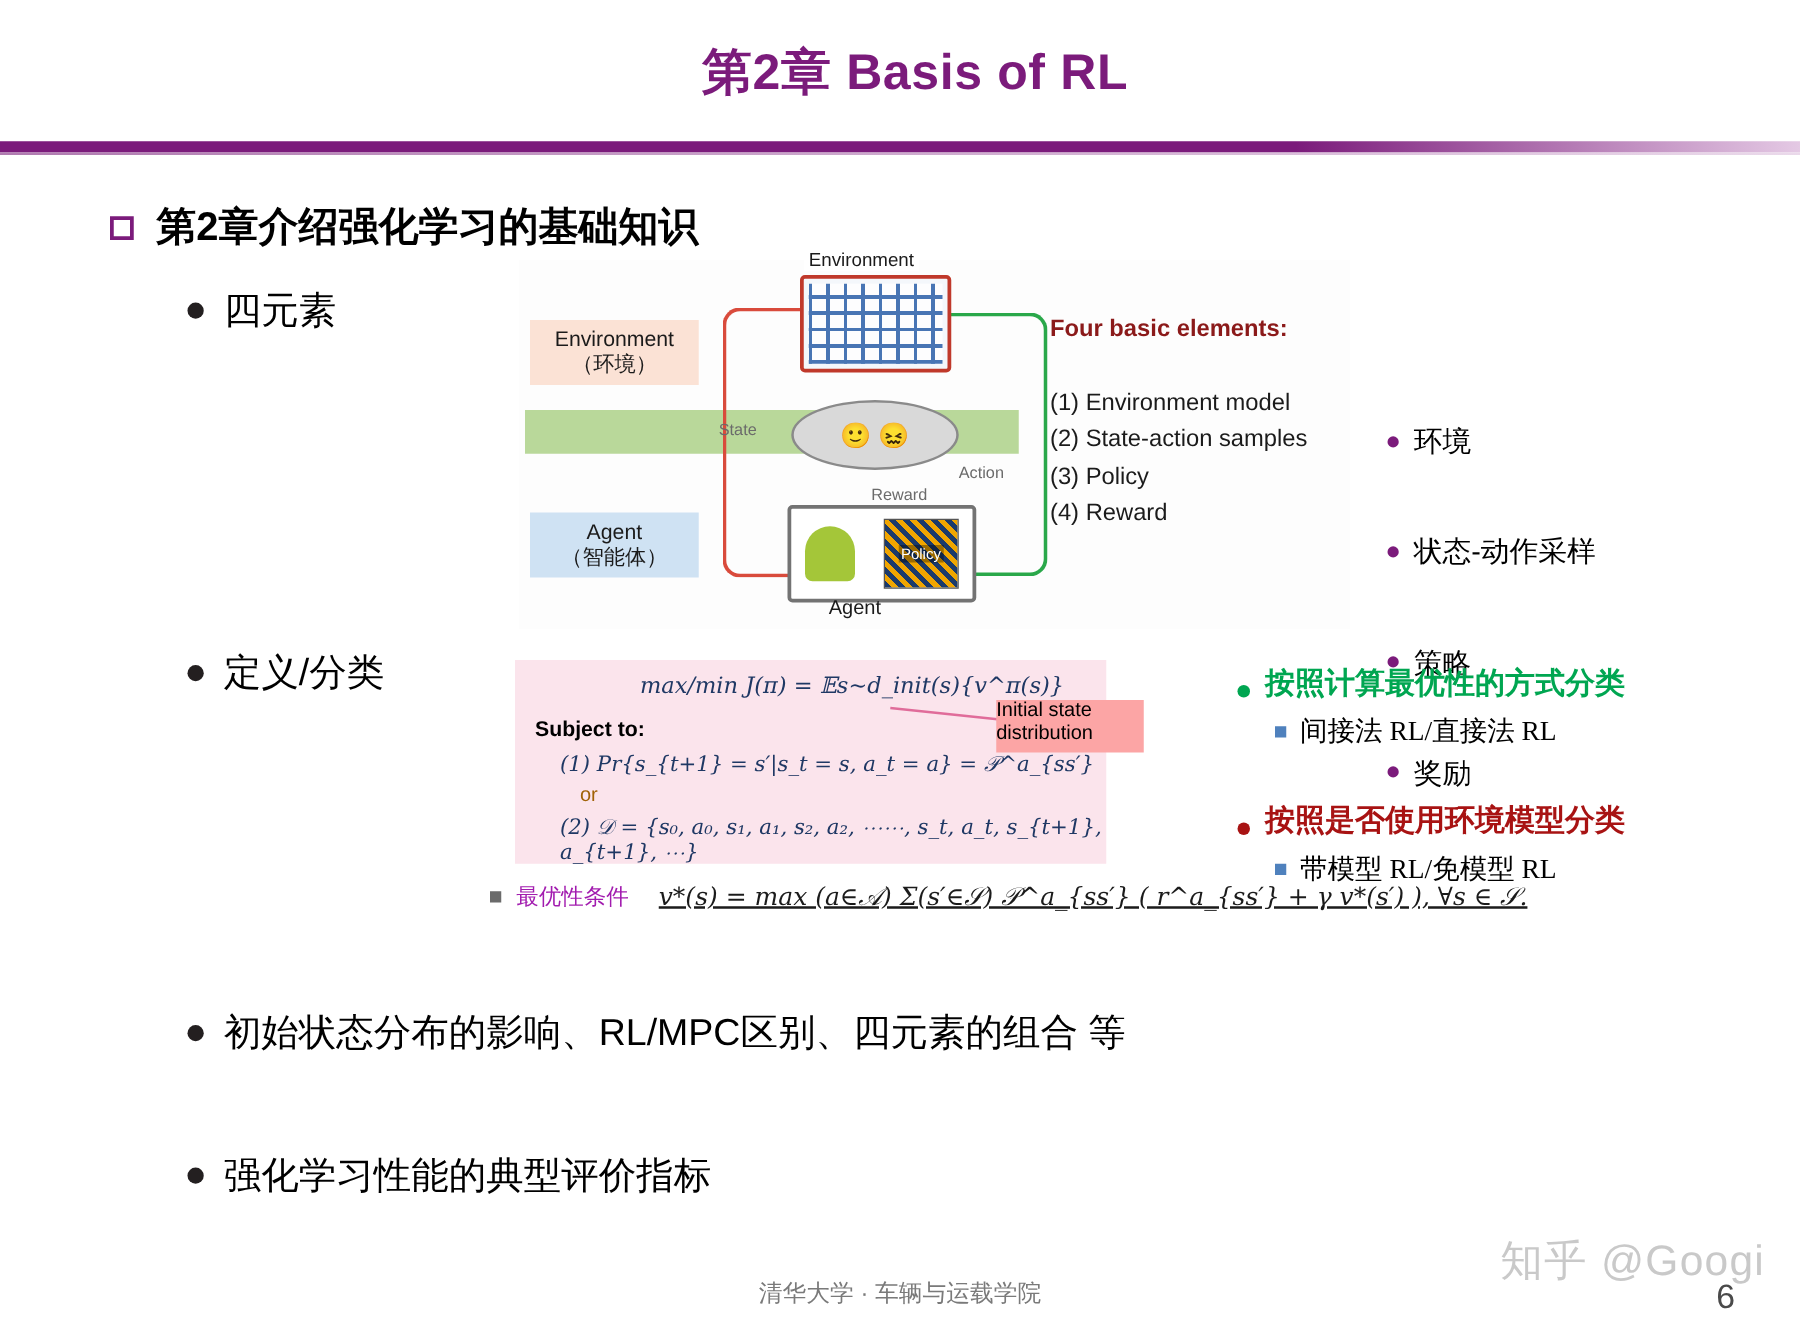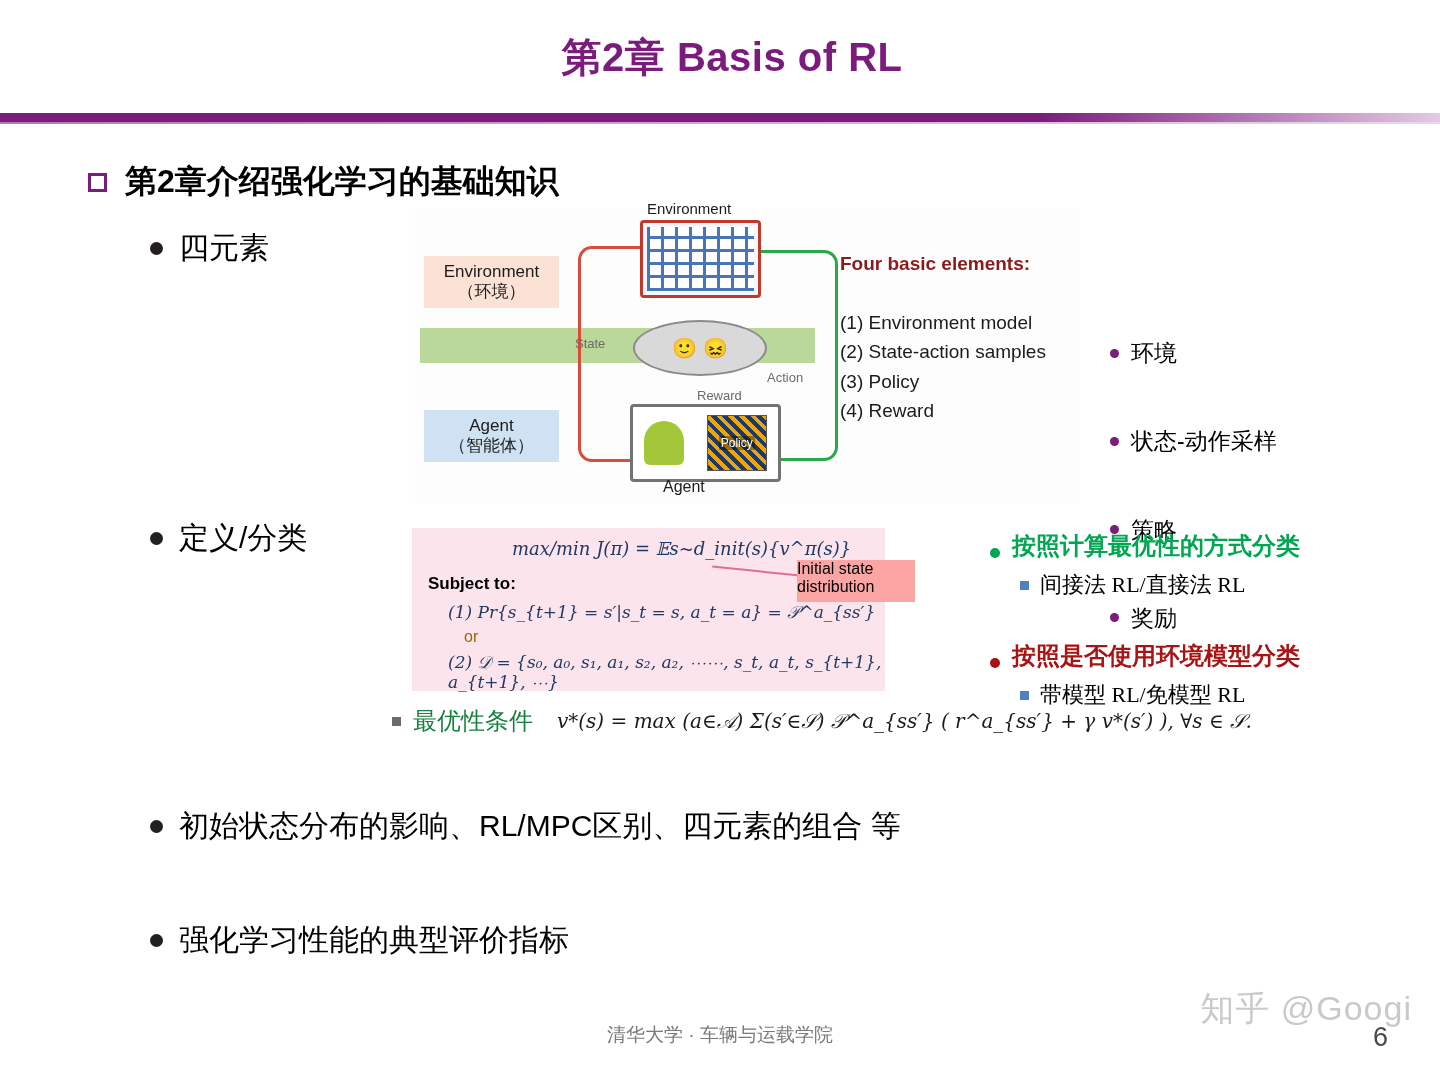--- a/index.html
+++ b/index.html
@@ -272,25 +272,26 @@
 
   
   .optline {
     position: absolute;
     left: 392px; top: 705px;
     display: flex; align-items: center; gap: 12px;
   }
   .optline .sq {
     width: 9px; height: 9px; background: #6b6b6b; flex: none;
   }
-  .optline .lab { font-size: 24px; color: #15803d; }
+  .optline .lab { font-size: 18px; color: #a21caf; }
   .optline .eq {
     font-family: "DejaVu Serif", serif;
     font-size: 20px; color: #1b1b1b; font-style: italic;
     margin-left: 12px;
+    text-decoration: underline;
   }
 
   
   .cls {
     position: absolute;
     left: 990px; top: 530px;
     width: 420px;
   }
   .cls .hrow { display: flex; align-items: center; gap: 12px; }
   .cls .hdot { width: 10px; height: 10px; border-radius: 50%; margin-top: 13px; flex: none; }

